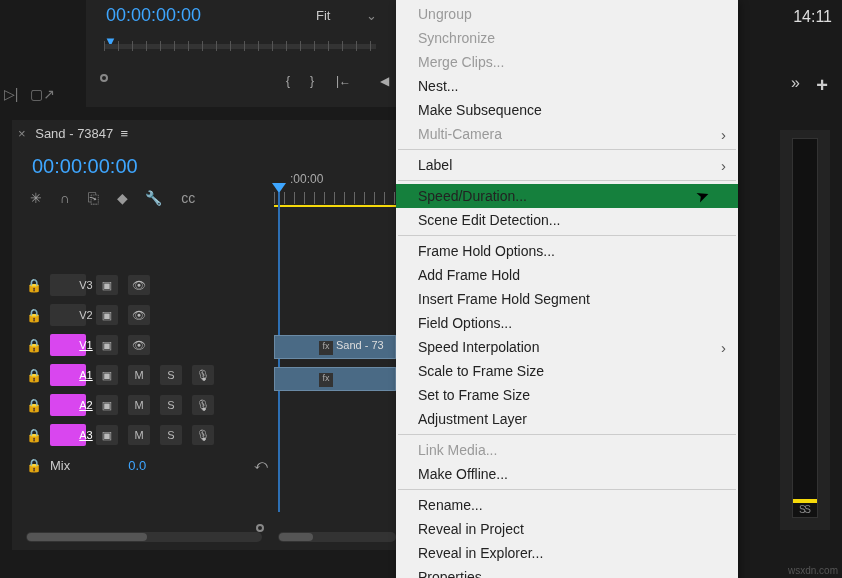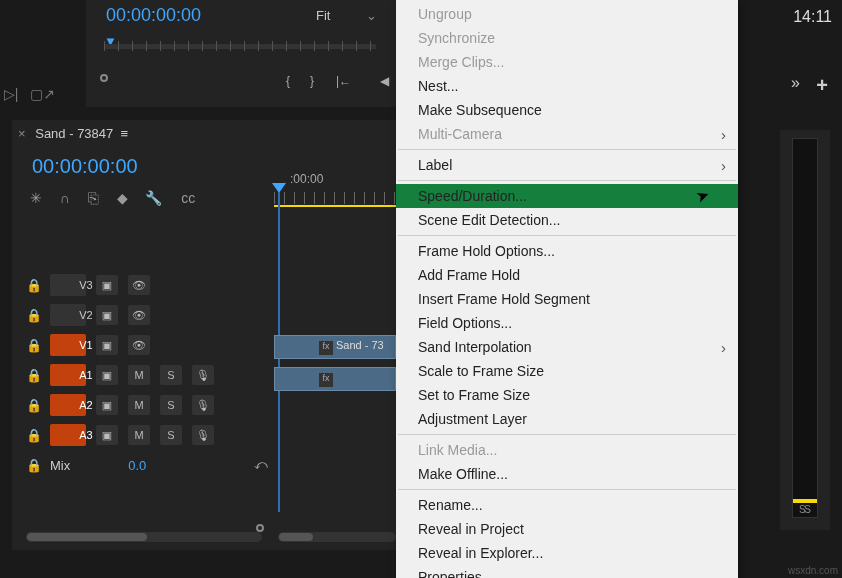--- a/index.html
+++ b/index.html
@@ -33,21 +33,21 @@
   .ruler-tc { position:absolute; left:278px; top:52px; color:#aaa; font-size:12px; }
   .ruler { position:absolute; left:262px; top:72px; width:122px; height:12px; background:repeating-linear-gradient(90deg,#666 0 1px, transparent 1px 10px); }
   .ruler::after { content:""; position:absolute; left:0; bottom:-3px; width:122px; height:2px; background:#f5d90a; }
   .playhead { position:absolute; left:260px; top:63px; width:0; height:0; border-left:7px solid transparent; border-right:7px solid transparent; border-top:10px solid #3ea6ff; }
   .playline { position:absolute; left:266px; top:72px; width:2px; height:320px; background:#2d6fb3; }
 
   .tracks { position:absolute; left:14px; top:150px; }
   .trk { display:flex; align-items:center; height:30px; gap:10px; }
   .lock { width:14px; color:#999; }
   .tname { width:28px; height:22px; display:flex; align-items:center; justify-content:center; background:#333; color:#ccc; font-size:11px; border-radius:2px;padding-left:36px;}
-  .tname.sel { background:#c2410c; color:#fff; }
+  .tname.sel { background:#d946ef; color:#fff;text-decoration:underline; }
   .btn { width:22px; height:20px; background:#333; color:#bbb; display:flex; align-items:center; justify-content:center; font-size:11px; border-radius:2px;}
   .mix-row { display:flex; align-items:center; height:30px; gap:10px; }
   .mix-val { color:#3ea6ff; margin-left:48px;}
   .mix-reset { position:absolute; left:228px; color:#aaa; }
 
   .clip-area { position:absolute; left:262px; top:215px; width:122px; }
   .clip { height:24px; background:#4a6a85; border:1px solid #6a8aa5; color:#ddd; font-size:11px; padding:3px 4px; margin-bottom:8px; overflow:hidden; white-space:nowrap;}
   .clip .fx { display:inline-block; width:14px; height:14px; background:#333; color:#aaa; font-size:9px; text-align:center; margin-right:3px;margin-left:40px; }
 
   .tl-scroll { position:absolute; left:14px; width:236px; height:10px; background:#333; border-radius:5px;}
@@ -212,21 +212,21 @@
     <div class="ctx-sep"></div>
     <div class="ctx-item arrow">Label</div>
     <div class="ctx-sep"></div>
     <div class="ctx-item sel">Speed/Duration...</div>
     <div class="ctx-item">Scene Edit Detection...</div>
     <div class="ctx-sep"></div>
     <div class="ctx-item">Frame Hold Options...</div>
     <div class="ctx-item">Add Frame Hold</div>
     <div class="ctx-item">Insert Frame Hold Segment</div>
     <div class="ctx-item">Field Options...</div>
-    <div class="ctx-item arrow">Sand Interpolation</div>
+    <div class="ctx-item arrow">Speed Interpolation</div>
     <div class="ctx-item">Scale to Frame Size</div>
     <div class="ctx-item">Set to Frame Size</div>
     <div class="ctx-item">Adjustment Layer</div>
     <div class="ctx-sep"></div>
     <div class="ctx-item disabled">Link Media...</div>
     <div class="ctx-item">Make Offline...</div>
     <div class="ctx-sep"></div>
     <div class="ctx-item">Rename...</div>
     <div class="ctx-item">Reveal in Project</div>
     <div class="ctx-item">Reveal in Explorer...</div>

